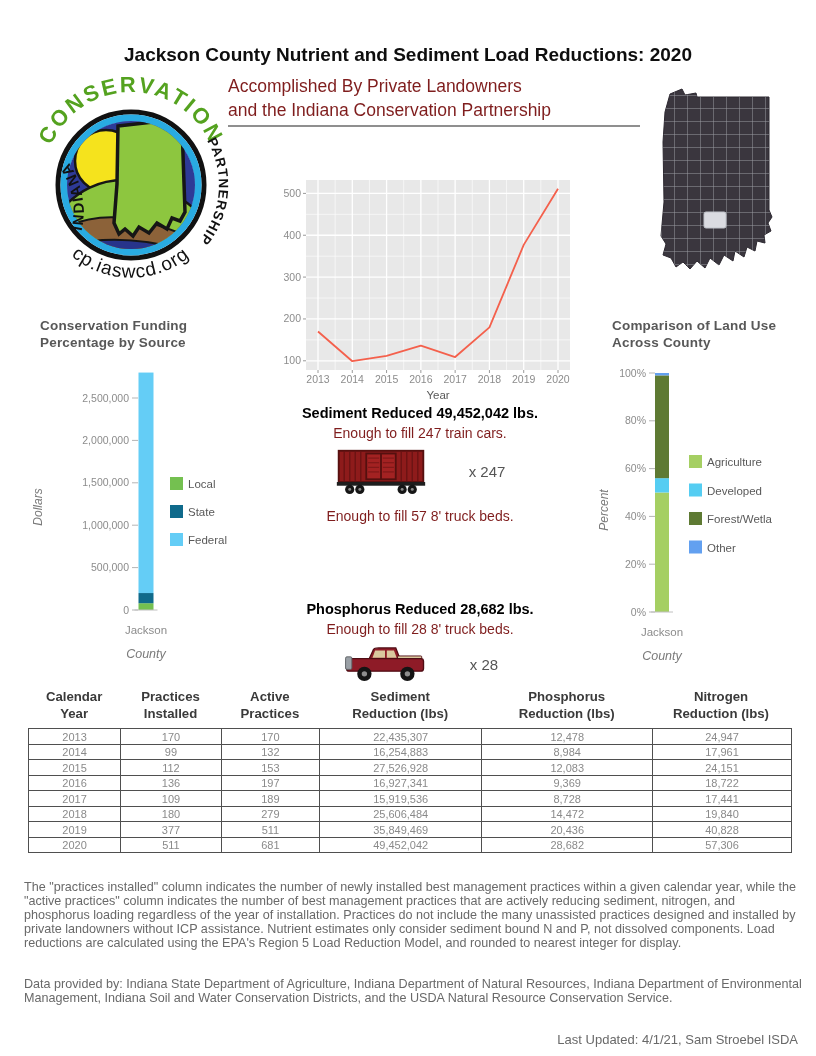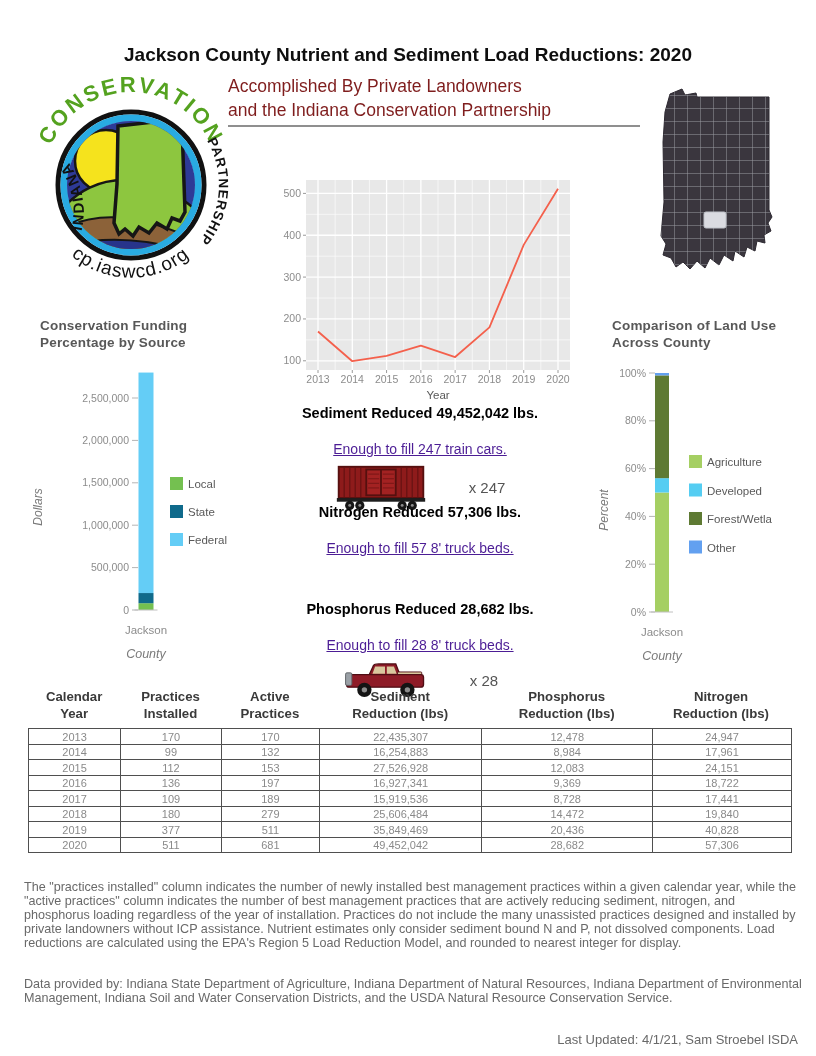--- a/index.html
+++ b/index.html
@@ -9,21 +9,21 @@
   .page-title{top:32px;left:0;width:816px;text-align:center;font-size:19px;font-weight:bold;color:#0e0e0e;margin-top:12px;}
   .subtitle{top:74px;left:228px;width:412px;font-size:17.5px;color:#7f1d1d;
             line-height:1.38;padding-bottom:3px;border-bottom:2px solid #8f8f8f;}
   .chart-title{font-weight:bold;color:#585858;font-size:13.5px;line-height:1.25;letter-spacing:.2px;}
   #lc-title{top:158px;left:268px;width:312px;text-align:center;}
   #fc-title{top:318px;left:40px;width:200px;}
   #uc-title{top:318px;left:612px;width:200px;}
   svg text{font-family:"Liberation Sans", sans-serif;}
   .red-section{width:330px;text-align:center;}
   .red-title{font-size:14.5px;font-weight:bold;color:#000000;}
-  .red-sub{font-size:14px;color:#4c1d95;margin-top:20px;text-decoration:underline;}
+  .red-sub{font-size:14px;color:#7f1d1d;margin-top:4px;}
   .icon-row{display:flex;justify-content:center;align-items:center;gap:42px;margin-top:5px;}
   .mult{font-size:15px;color:#555;}
   
   .tbl-head{top:688px;left:28px;width:762px;display:grid;
     grid-template-columns:12.1% 13.2% 12.9% 21.3% 22.4% 18.1%;}
   .tbl-head div{text-align:center;font-weight:bold;font-size:13.2px;color:#3a3a3a;
     white-space:pre-line;line-height:1.3;align-self:center;}
   .tbl-body{top:728px;left:28px;width:762px;border:1px solid #4f4f4f;}
   .t-row{display:grid;grid-template-columns:12.1% 13.2% 12.9% 21.3% 22.4% 18.1%;
     border-bottom:1px solid #4f4f4f;}
@@ -252,21 +252,20 @@
         <circle cx="16" cy="46" r="1.6" fill="#8d8d8d"></circle>
           <circle cx="27" cy="46" r="1.6" fill="#8d8d8d"></circle>
         <circle cx="73" cy="46" r="1.6" fill="#8d8d8d"></circle>
           <circle cx="84" cy="46" r="1.6" fill="#8d8d8d"></circle>
       </svg>
       <span class="mult">x 247</span>
     </div>
   </div>
 
   <div class="abs red-section" style="left:255px;top:504px;">
-    <div class="red-title">Nitrogen Reduced 57,306  lbs.</div>
     <div class="red-sub">Enough to fill 57 8' truck beds.</div>
   </div>
 
   <div class="abs red-section" style="left:255px;top:601px;">
     <div class="red-title">Phosphorus Reduced 28,682  lbs.</div>
     <div class="red-sub">Enough to fill 28  8' truck beds.</div>
     <div class="icon-row">
       <svg width="86" height="44" viewBox="0 0 96 46">
         <path d="M 30,18 L 35,7 Q 36,5 41,5 L 60,5 L 65,18 Z" fill="#8e1b27" stroke="#4f0d14" stroke-width="1.5"></path>
         <polygon points="37,8 48,8 48,16 34,16" fill="#d9c89e"></polygon>

